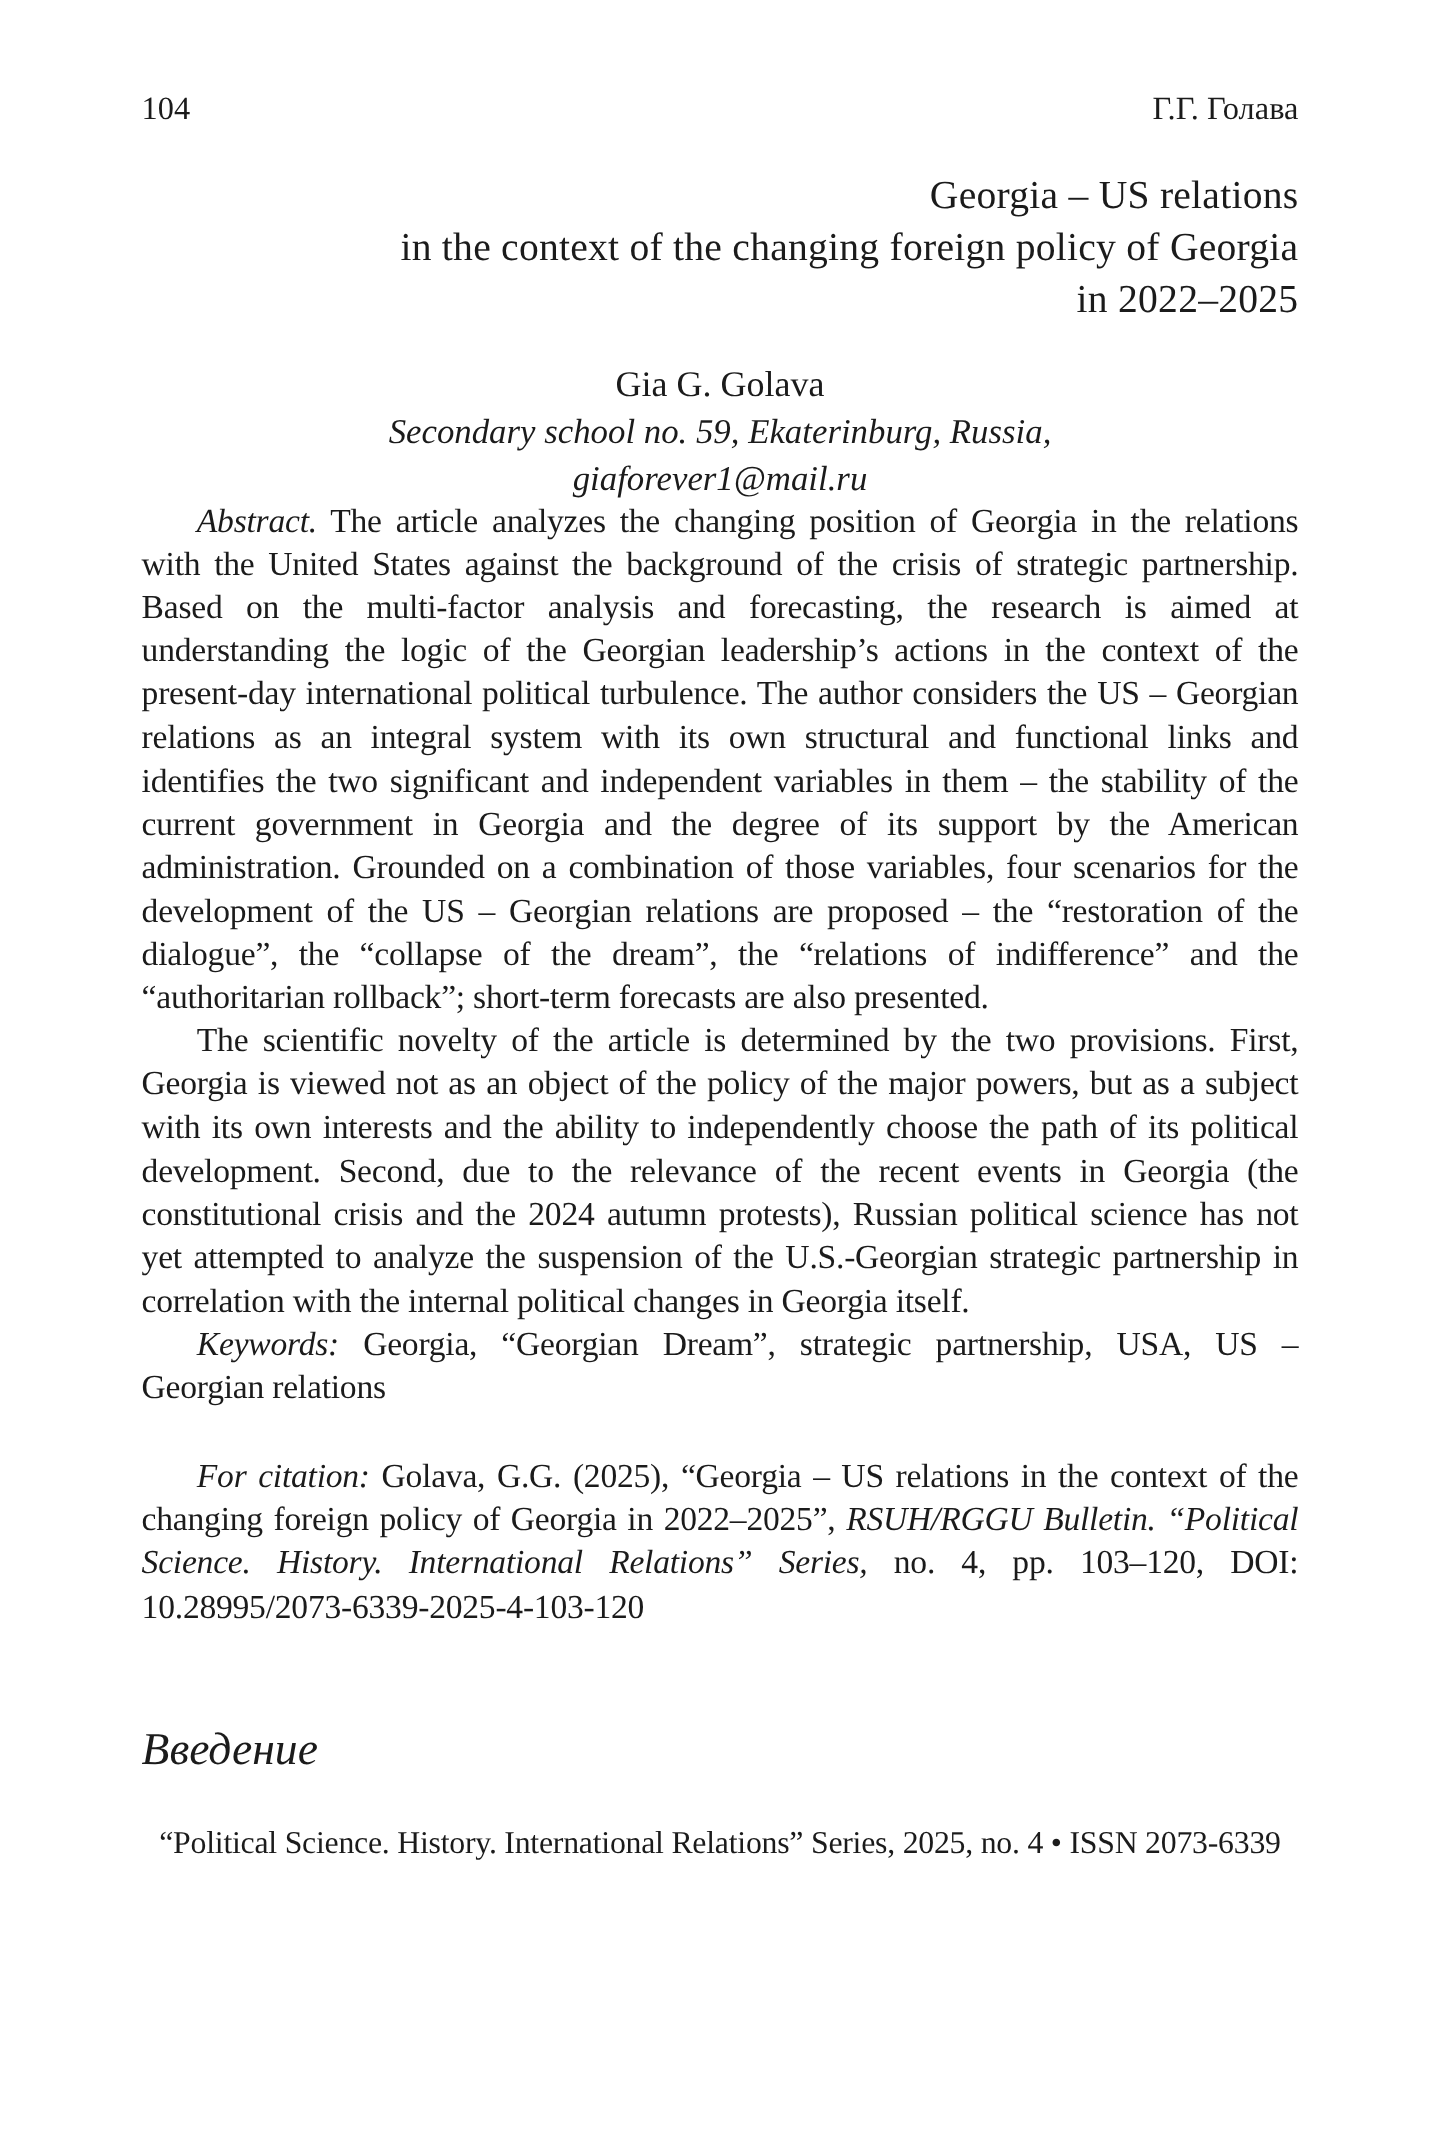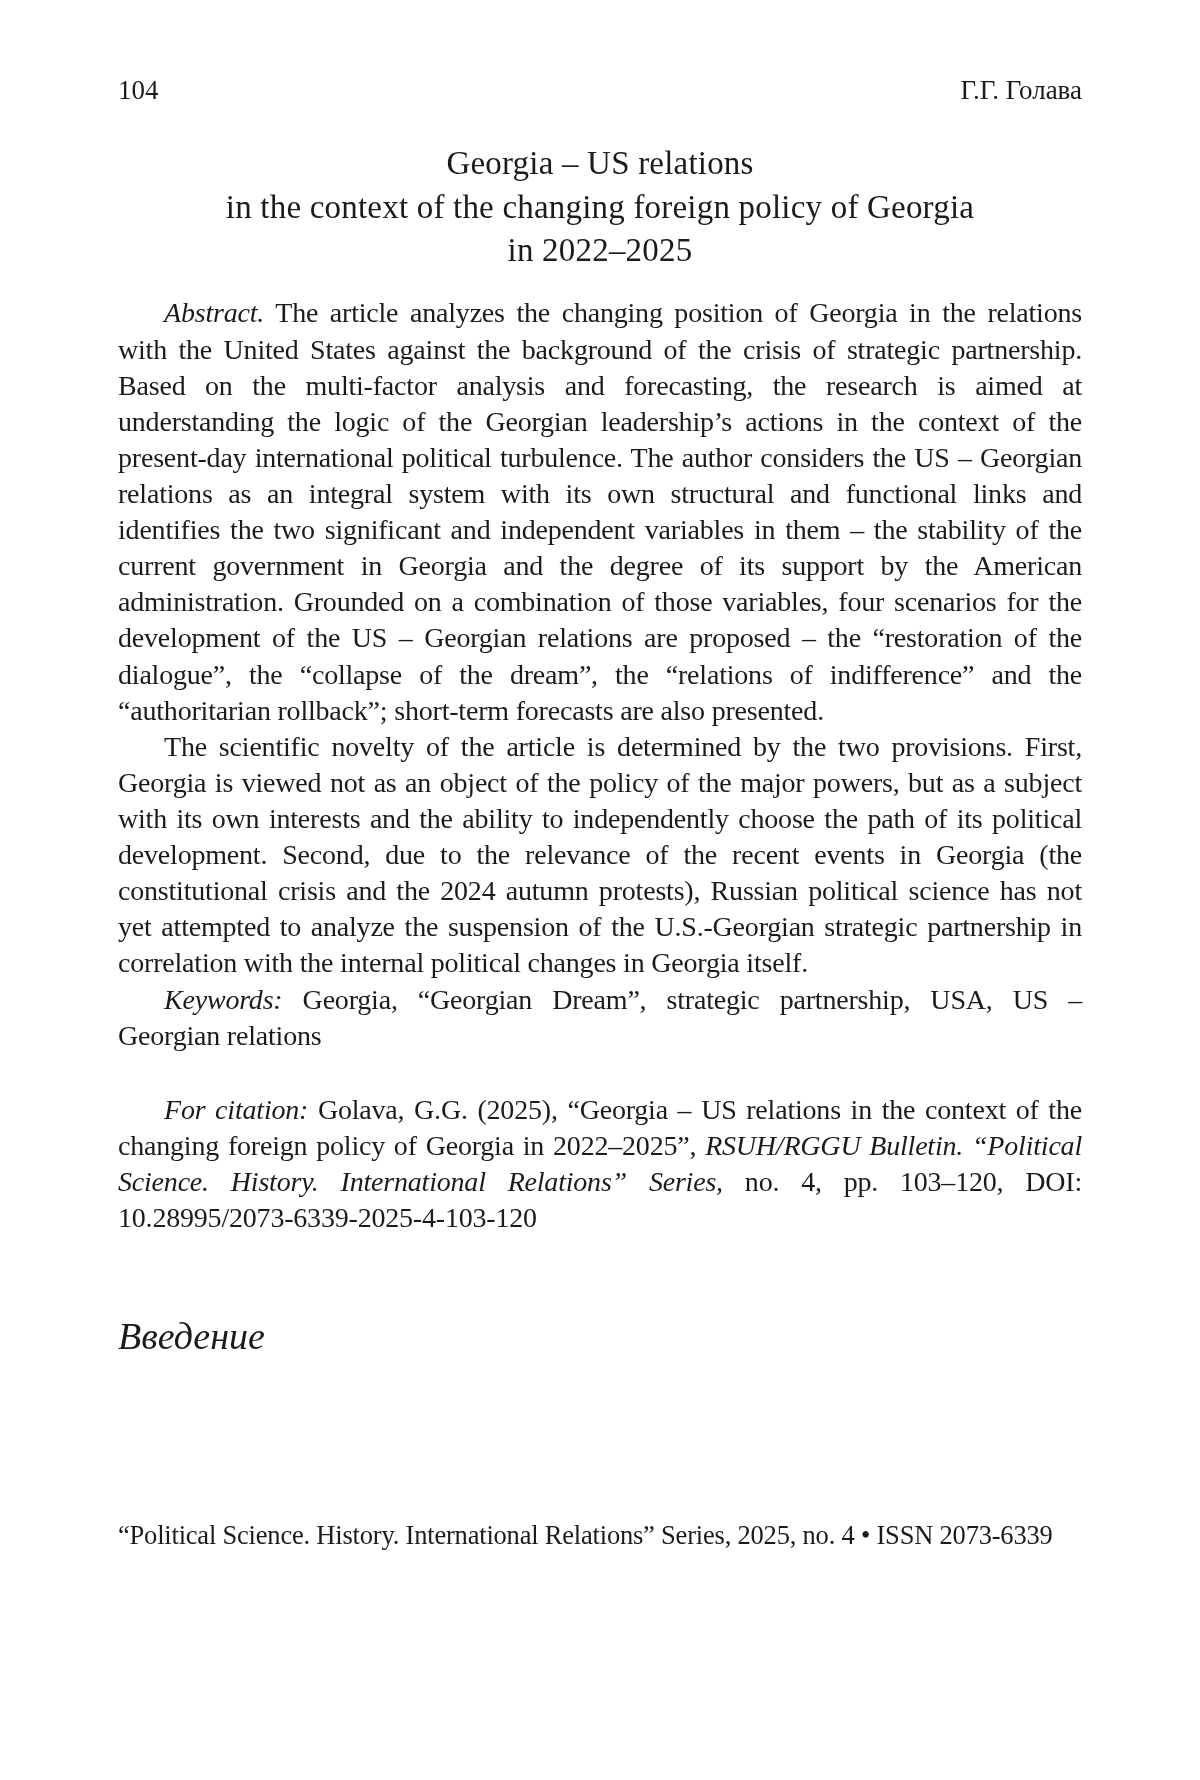--- a/index.html
+++ b/index.html
@@ -21,21 +21,21 @@
   }
   .running-header {
     display: flex;
     justify-content: space-between;
     align-items: baseline;
     font-size: 27px;
     line-height: 1.1;
   }
   .article-title {
     margin-top: 36px;
-    text-align: center;
+    text-align: right;
     font-size: 33px;
     font-weight: normal;
     line-height: 1.33;
     white-space: pre-line;
     letter-spacing: 0.2px;
   }
   .author-block {
     margin-top: 30px;
     text-align: center;
   }
@@ -78,39 +78,44 @@
     line-height: 1.42;
     text-align: justify;
     text-indent: 46px;
     letter-spacing: -0.1px;
   }
   .page-footer {
     position: absolute;
     left: 118px;
     right: 118px;
     bottom: 72px;
-    text-align: left;
+    text-align: center;
     font-size: 26.5px;
     letter-spacing: -0.2px;
   }
 </style>
 </head>
 <body>
 
 <div class="page">
 
   <div class="running-header">
     <span>104</span>
     <span>Г.Г. Голава</span>
   </div>
 
   <h1 class="article-title">Georgia – US relations
 in the context of the changing foreign policy of Georgia
 in 2022–2025</h1>
 
+  <div class="author-block">
+    <div class="author-name">Gia G. Golava</div>
+    <div class="author-affiliation">Secondary school no. 59, Ekaterinburg, Russia,</div>
+    <div class="author-email">giaforever1@mail.ru</div>
+  </div>
 
   <div class="abstract-block">
     <p><span class="italic">Abstract.</span><span> The article analyzes the changing position of Georgia in the relations with the United States against the background of the crisis of strategic partnership. Based on the multi-factor analysis and forecasting, the research is aimed at understanding the logic of the Georgian leadership’s actions in the context of the present-day international political turbulence. The author considers the US – Georgian relations as an integral system with its own structural and functional links and identifies the two significant and independent variables in them – the stability of the current government in Georgia and the degree of its support by the American administration. Grounded on a combination of those variables, four scenarios for the development of the US – Georgian relations are proposed – the “restoration of the dialogue”, the “collapse of the dream”, the “relations of indifference” and the “authoritarian rollback”; short-term forecasts are also presented.</span></p>
     <p>The scientific novelty of the article is determined by the two provisions. First, Georgia is viewed not as an object of the policy of the major powers, but as a subject with its own interests and the ability to independently choose the path of its political development. Second, due to the relevance of the recent events in Georgia (the constitutional crisis and the 2024 autumn protests), Russian political science has not yet attempted to analyze the suspension of the U.S.-Georgian strategic partnership in correlation with the internal political changes in Georgia itself.</p>
     <p><span class="italic">Keywords:</span><span> Georgia, “Georgian Dream”, strategic partnership, USA, US – Georgian relations</span></p>
   </div>
 
   <div class="citation-block">
     <p><span class="italic">For citation:</span><span> Golava, G.G. (2025), “Georgia – US relations in the context of the changing foreign policy of Georgia in 2022–2025”, </span><span class="italic">RSUH/RGGU Bulletin. “Political Science. History. International Relations” Series,</span><span> no. 4, pp. 103–120, DOI: 10.28995/2073-6339-2025-4-103-120</span></p>
   </div>

